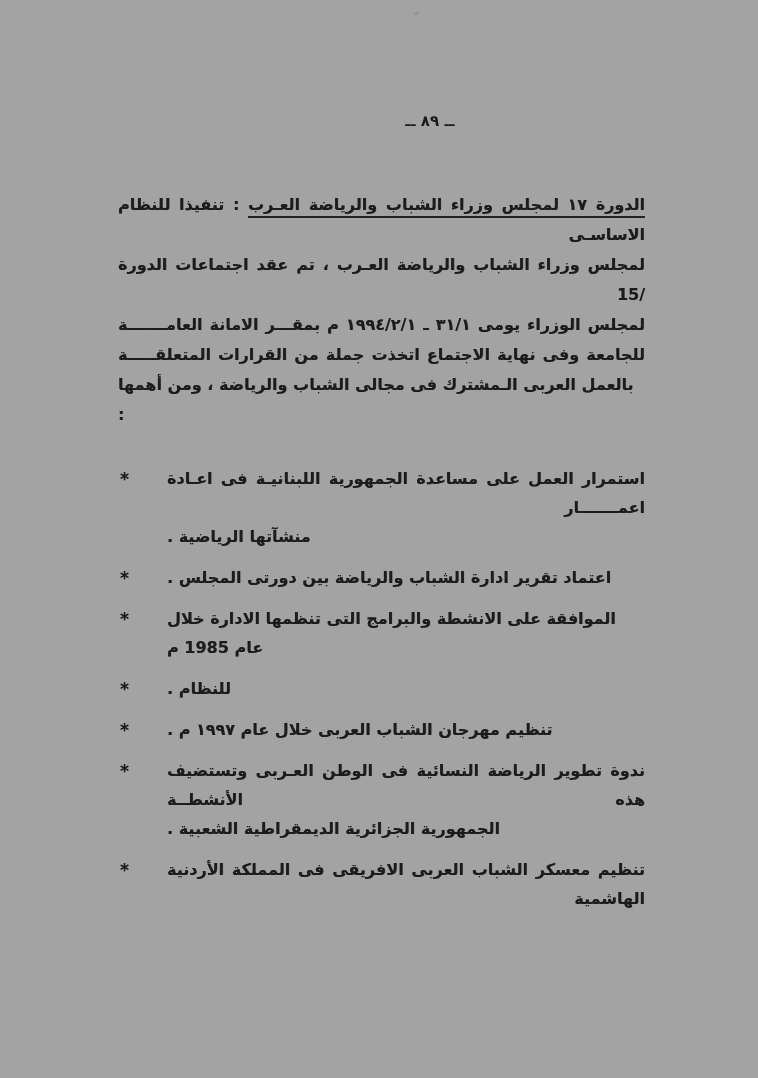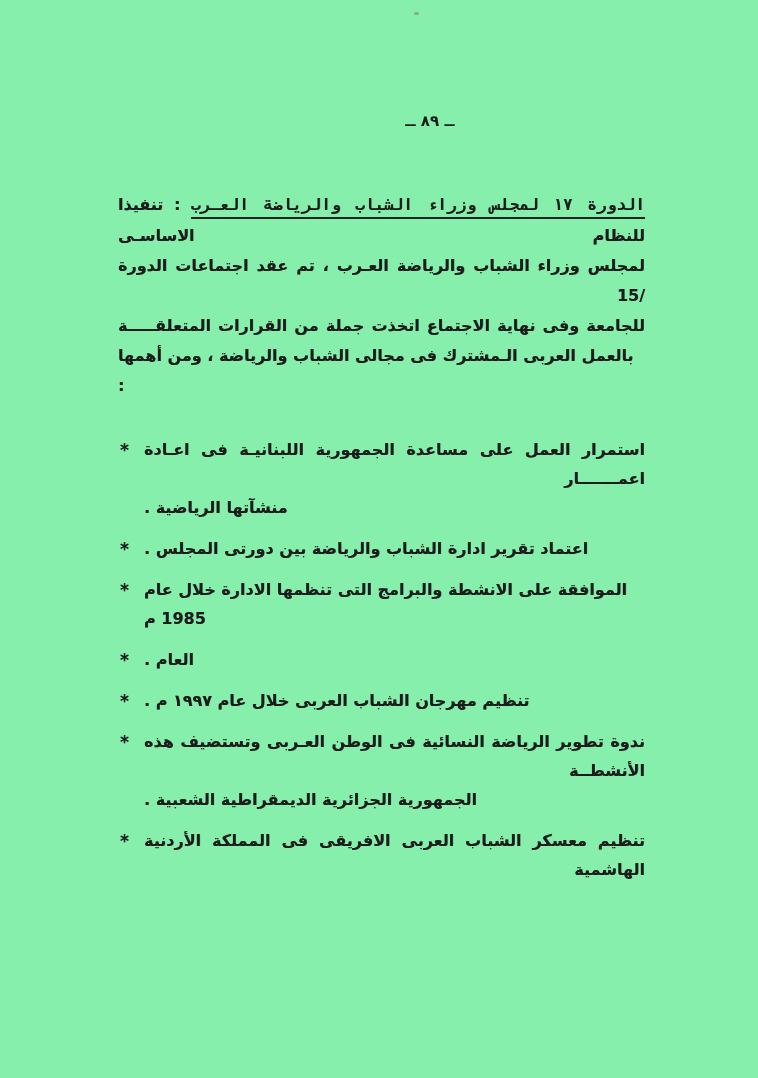--- a/index.html
+++ b/index.html
@@ -2,21 +2,21 @@
 <html lang="ar"><head>
 <meta charset="utf-8">
 <style>
   * { margin: 0; padding: 0; box-sizing: border-box; }
   html, body { background: #d9d9d6; }
   .sheet {
     position: relative;
     width: 758px;
     height: 1078px;
     margin: 0 auto;
-    background: #86efac;
+    background: #a3a3a3;
     font-family: "DejaVu Sans", sans-serif;
     color: #1c1c1c;
     overflow: hidden;
     box-shadow: 0 0 4px rgba(0,0,0,.25);
   }
   .artifact-dot {
     position: absolute;
     left: 414px; top: 12px;
     width: 5px; height: 3px;
     background: #8d8d8a;
@@ -44,30 +44,29 @@
     font-weight: 700;
     line-height: 30px;
     text-shadow: 0.3px 0 0 rgba(28,28,28,.55);
   }
   .line { min-height: 30px; }
   .full { text-align: justify; text-align-last: justify; }
   .start { text-align: left; }
   .underlined {
     border-bottom: 2px solid #242424;
     padding-bottom: 2px;
-    font-family: Liberation Mono, monospace;
   }
   .intro { margin-bottom: 34px; }
   .bullet {
     position: relative;
     padding-left: 26px;
     margin-bottom: 12px;
     line-height: 29px;
   }
-  .bullet .line { min-height: 29px; }
+  .bullet .line { min-height: 29px; margin-left: 23px; }
   .marker {
     position: absolute;
     left: 2px;
     top: 1px;
     width: 20px;
     font-size: 17px;
     font-weight: 700;
     text-align: left;
     direction: ltr;
   }
@@ -79,20 +78,21 @@
 
   <div class="artifact-dot"></div>
 
   <div class="page-number">ــ ٨٩ ــ</div>
 
   <div class="doc-body">
 
     <div class="intro">
       <div class="line full"><span class="underlined">الدورة ١٧ لمجلس وزراء الشباب والرياضة العـرب</span><span> : تنفيذا للنظام الاساسـى</span></div>
       <div class="line full">لمجلس وزراء الشباب والرياضة العـرب ، تم عقد اجتماعات الدورة /15</div>
+      <div class="line full">لمجلس الوزراء يومى ٣١/١ ـ ١٩٩٤/٢/١ م بمقـــر الامانة العامـــــــة</div>
       <div class="line full">للجامعة وفى نهاية الاجتماع اتخذت جملة من القرارات المتعلقـــــة</div>
       <div class="line start">بالعمل العربى الـمشترك فى مجالى الشباب والرياضة ، ومن أهمها :</div>
     </div>
 
     <div class="bullet-list">
 
       <div class="bullet">
         <span class="marker">*</span>
         <div class="line full">استمرار العمل على مساعدة الجمهورية اللبنانيـة فى اعـادة اعمـــــــار</div>
         <div class="line start">منشآتها الرياضية .</div>
@@ -103,21 +103,21 @@
         <div class="line start">اعتماد تقرير ادارة الشباب والرياضة بين دورتى المجلس .</div>
       </div>
 
       <div class="bullet">
         <span class="marker">*</span>
         <div class="line start">الموافقة على الانشطة والبرامج التى تنظمها الادارة خلال عام 1985 م</div>
       </div>
 
       <div class="bullet">
         <span class="marker">*</span>
-        <div class="line start">العام .</div>
+        <div class="line start">للنظام .</div>
       </div>
 
       <div class="bullet">
         <span class="marker">*</span>
         <div class="line start">تنظيم مهرجان الشباب العربى خلال عام ١٩٩٧ م .</div>
       </div>
 
       <div class="bullet">
         <span class="marker">*</span>
         <div class="line full">ندوة تطوير الرياضة النسائية فى الوطن العـربى وتستضيف هذه الأنشطــة</div>

